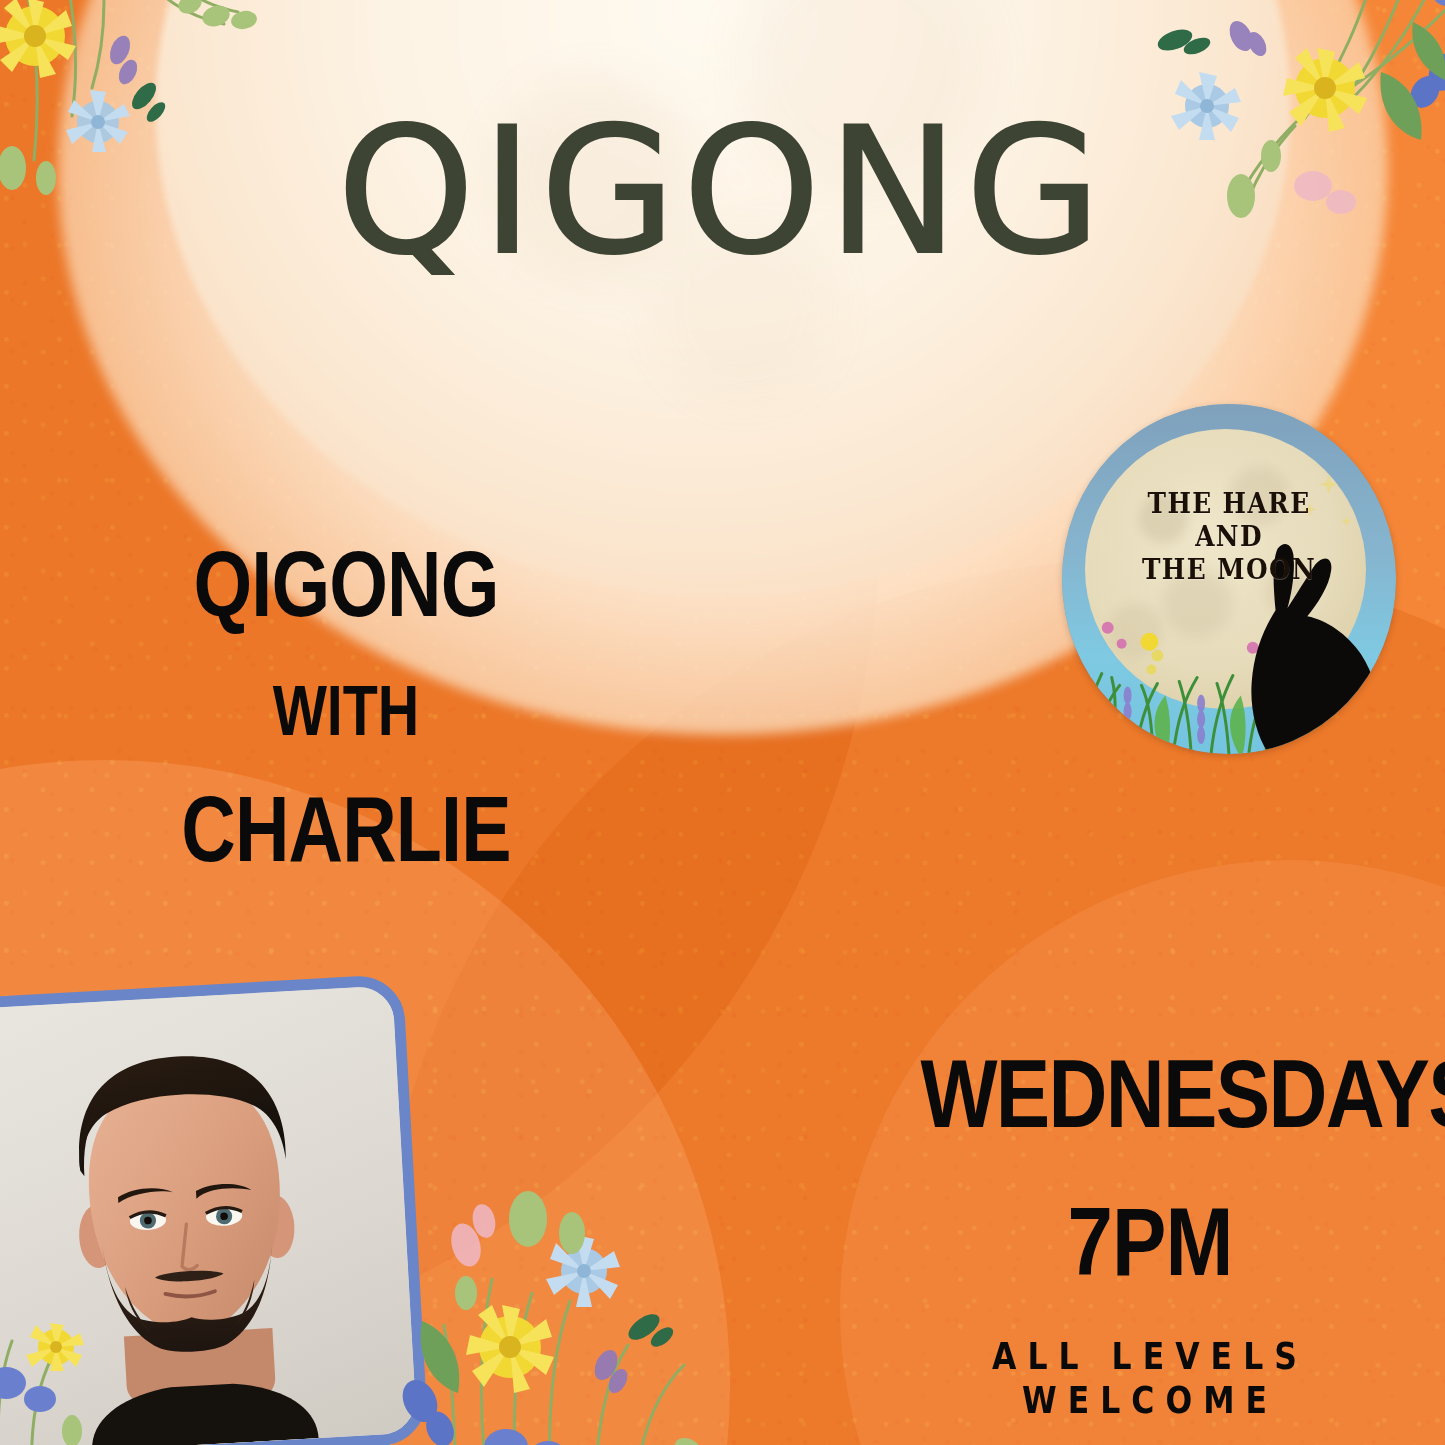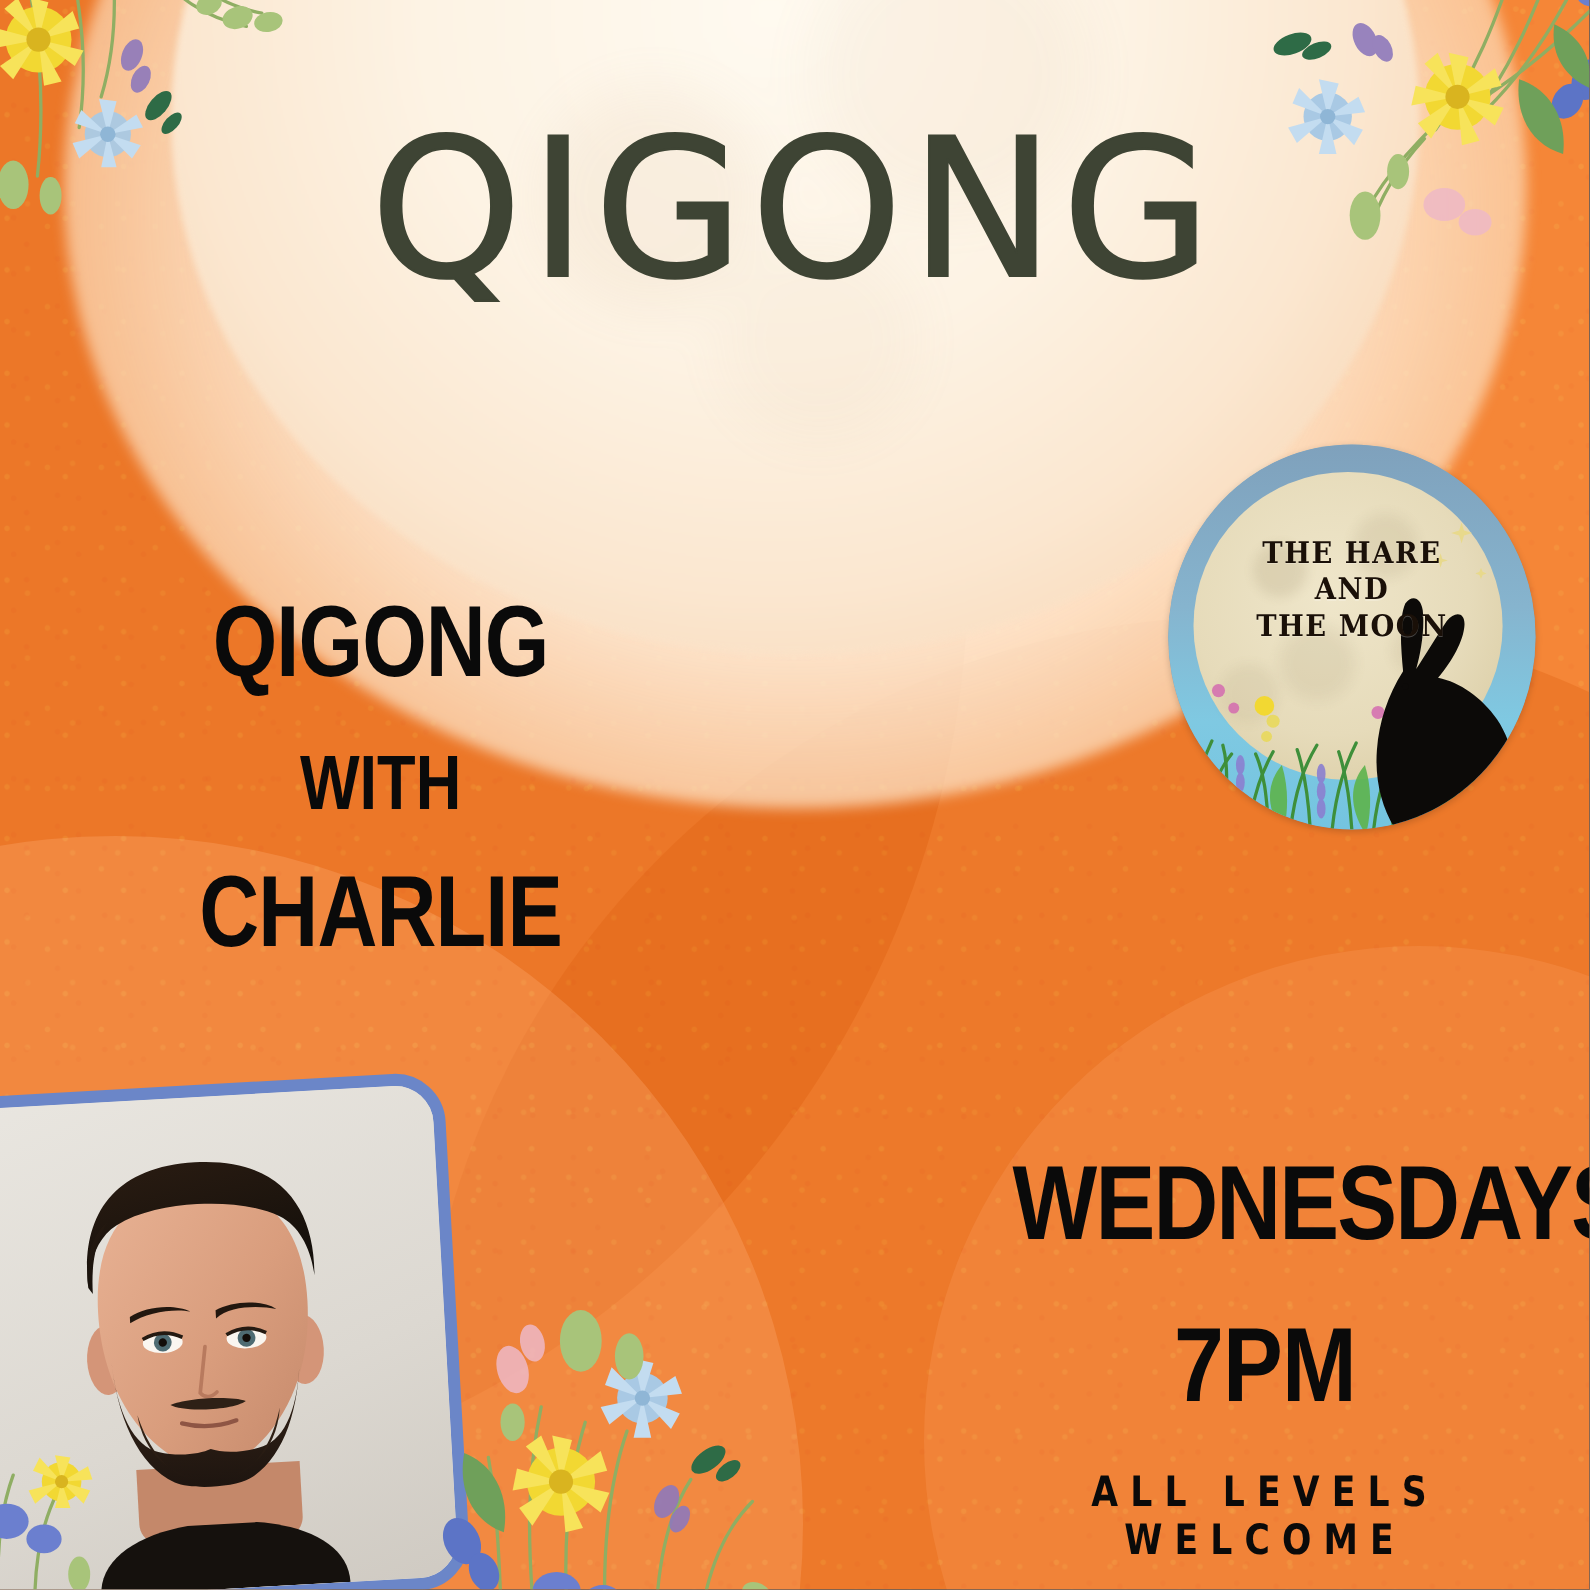--- a/index.html
+++ b/index.html
@@ -3,21 +3,21 @@
 <meta charset="utf-8">
 <title>Qigong Poster</title>
 <style>
   html,body{margin:0;padding:0;background:#222;}
   *{box-sizing:border-box;}
 
   .poster{
     position:relative;
     width:1445px;height:1445px;
     overflow:hidden;
-    background:#a3a3a3;
+    background:#f0abfc;
     font-family:"Liberation Sans", sans-serif;
   }
 
   
   .bg-base{position:absolute;inset:0;background:#F58637;}
   .bg-texture{
     position:absolute;inset:0;
     opacity:.30;
     background-image:
       radial-gradient(circle at 12% 22%, rgba(255,255,255,.35) 0 2px, transparent 3px),

